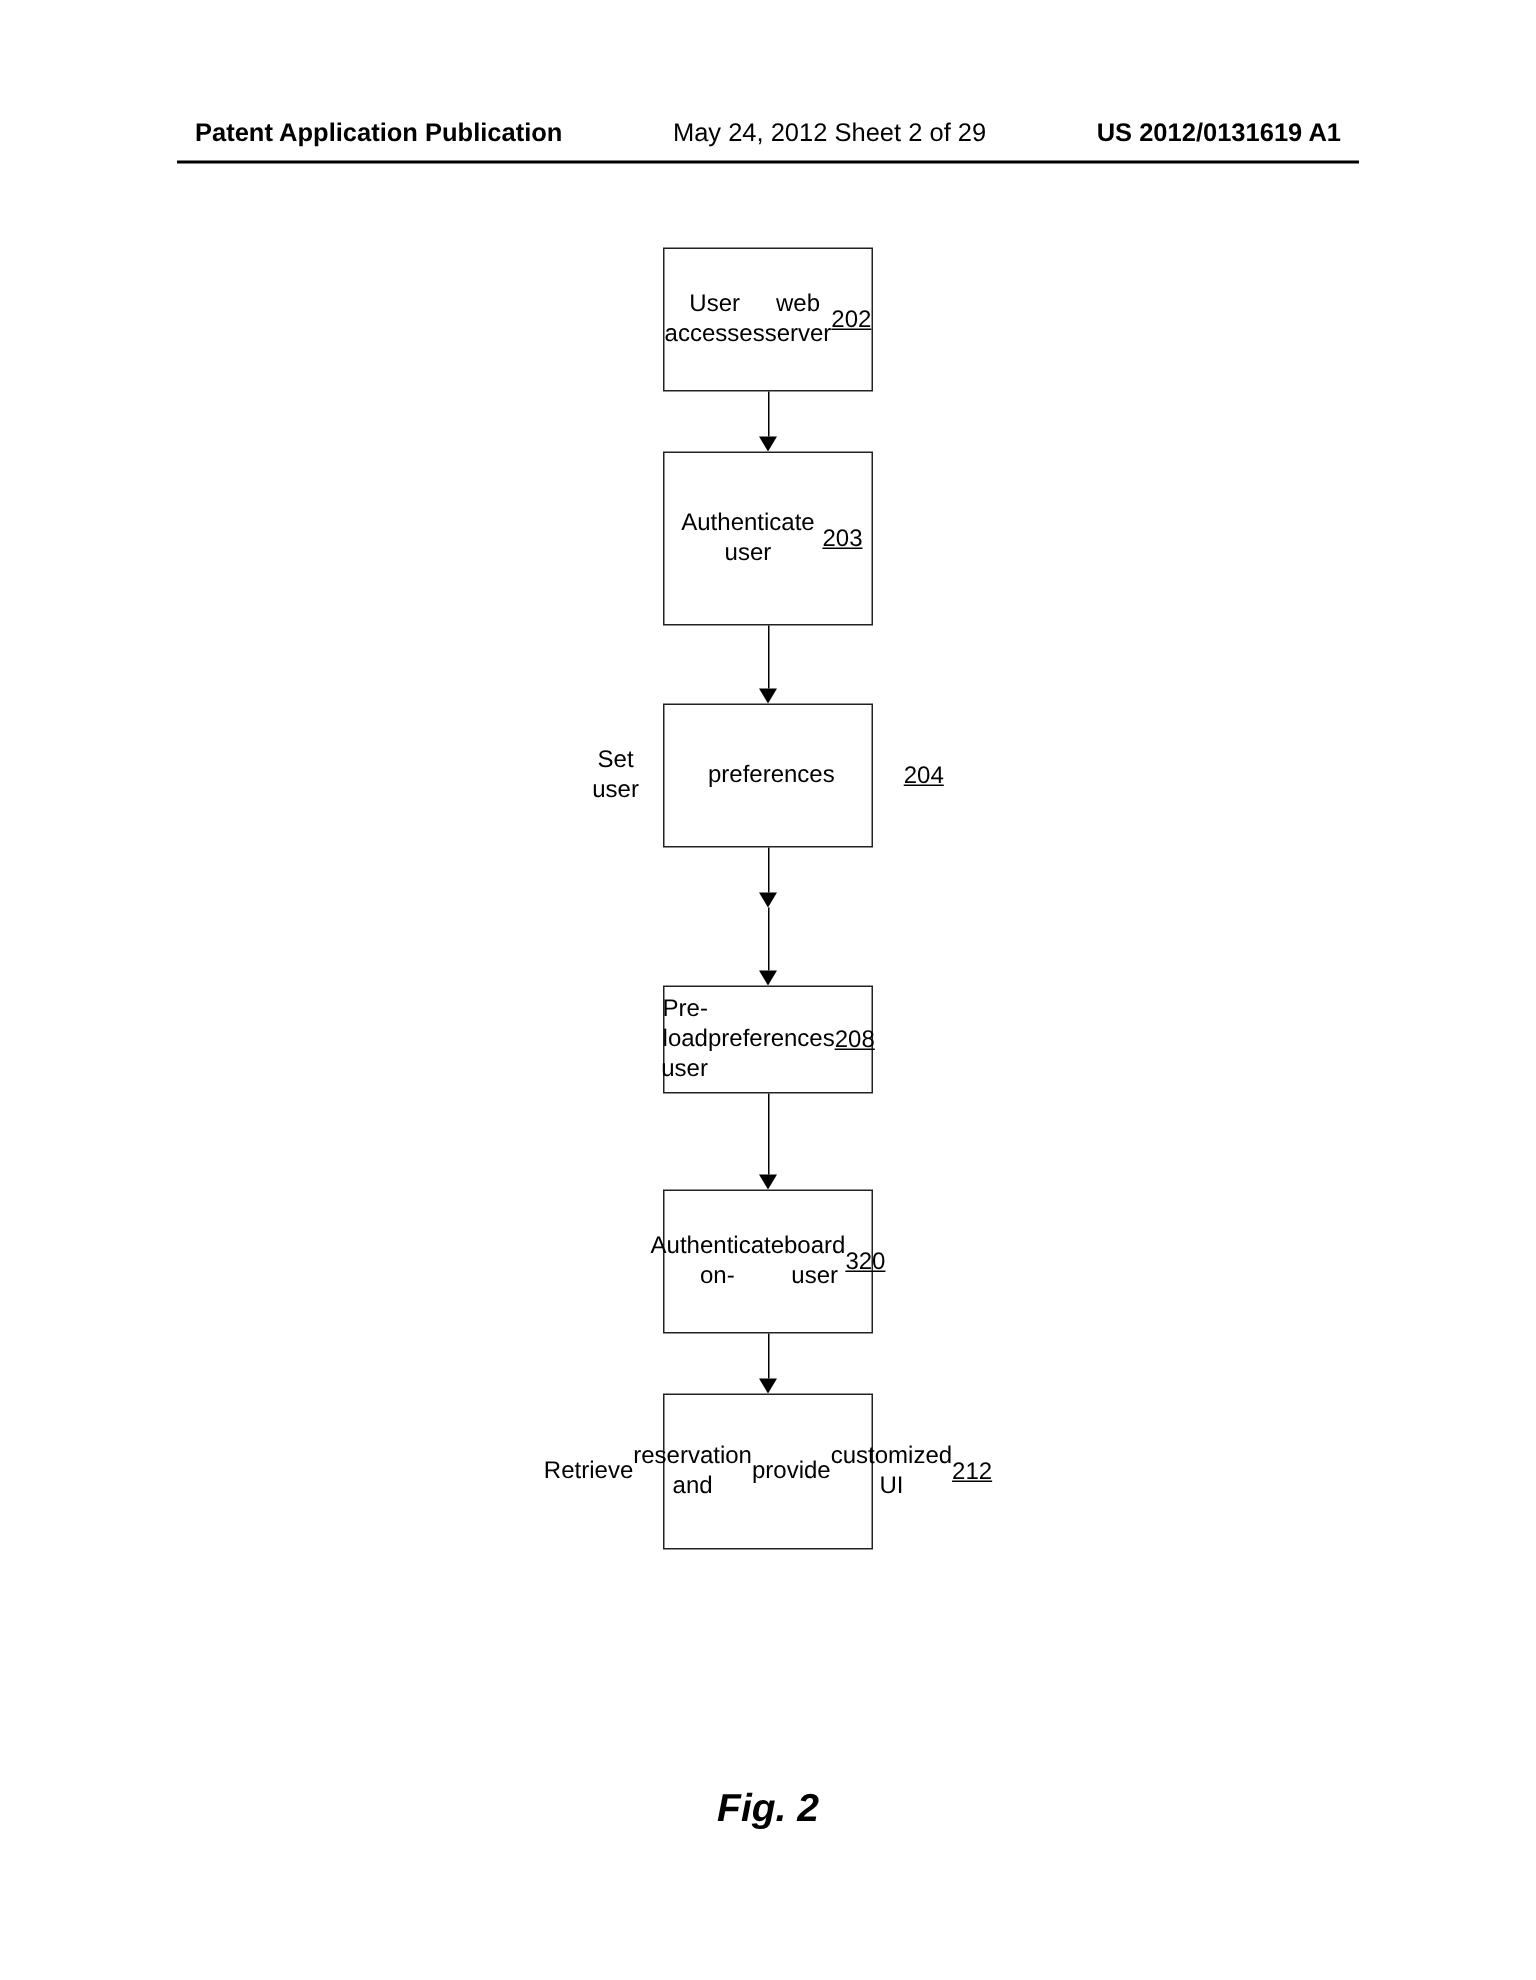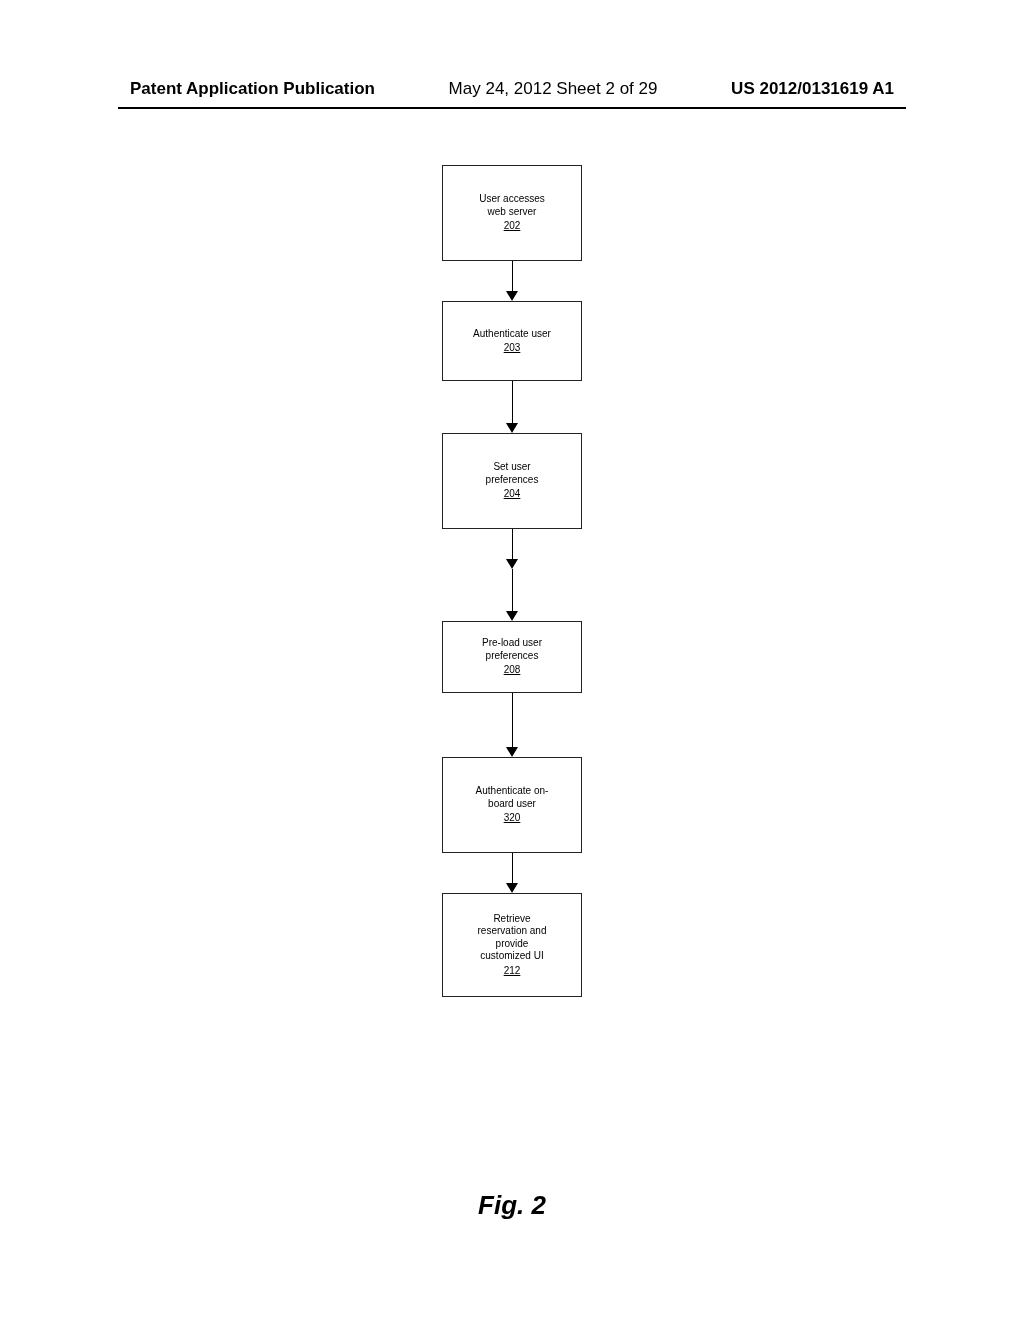--- a/index.html
+++ b/index.html
@@ -6,21 +6,21 @@
   html, body { width: 1024px; height: 1320px; background: #fff; font-family: Arial, Helvetica, sans-serif; color: #000; }
   .page { position: relative; width: 1024px; height: 1320px; }
   .header { position: absolute; top: 79px; left: 0; width: 1024px; }
   .header-row { display: flex; justify-content: space-between; padding: 0 130px 6px 130px; font-size: 17px; }
   .header-left { font-weight: bold; }
   .header-center { font-weight: normal; }
   .header-right { font-weight: bold; }
   .header-rule { margin: 2px 118px 0 118px; border: none; border-top: 2.5px solid #000; }
 
   .flow { position: absolute; top: 165px; left: 0; width: 1024px; display: flex; flex-direction: column; align-items: center; }
-  .box { width: 140px; border: 1px solid #222; background: #fff; display: flex; flex-direction: column; align-items: center; justify-content: center; text-align: center; font-size: 10px; line-height: 1.25; padding: 8px 6px; }
+  .box { width: 140px; border: 1px solid #222; background: #fff; display: flex; align-items: center; justify-content: center; text-align: center; font-size: 16px; line-height: 1.25; padding: 8px 6px; }
   .box .ref { text-decoration: underline; margin-top: 2px; }
 
   .arrow { display: flex; flex-direction: column; align-items: center; }
   .arrow-stem { width: 0; border-left: 1.5px solid #000; }
   .arrow-head { width: 0; height: 0; border-left: 6px solid transparent; border-right: 6px solid transparent; border-top: 10px solid #000; }
 
   .fig-label { position: absolute; left: 0; width: 1024px; text-align: center; font-size: 26px; font-weight: bold; font-style: italic; }
 </style>
 </head>
 <body>
@@ -39,29 +39,29 @@
   <div class="flow" id="flow">
       <div class="box" style="height: 96px;">
         <span>User accesses</span>
         <span>web server</span>
         <span class="ref">202</span>
       </div>
       <div class="arrow">
         <div class="arrow-stem" style="height: 30px;"></div>
         <div class="arrow-head"></div>
       </div>
-      <div class="box" style="height: 80px;">
+      <div class="box" style="height: 116px;">
         <span>Authenticate user</span>
         <span class="ref">203</span>
       </div>
       <div class="arrow">
         <div class="arrow-stem" style="height: 42px;"></div>
         <div class="arrow-head"></div>
       </div>
-      <div class="box" style="height: 96px;">
+      <div class="box" style="height: 96px; gap: 46px;">
         <span>Set user</span>
         <span>preferences</span>
         <span class="ref">204</span>
       </div>
       <div class="arrow">
         <div class="arrow-stem" style="height: 30px;"></div>
         <div class="arrow-head"></div>
       </div>
       <div class="arrow">
         <div class="arrow-stem" style="height: 42px;"></div>

